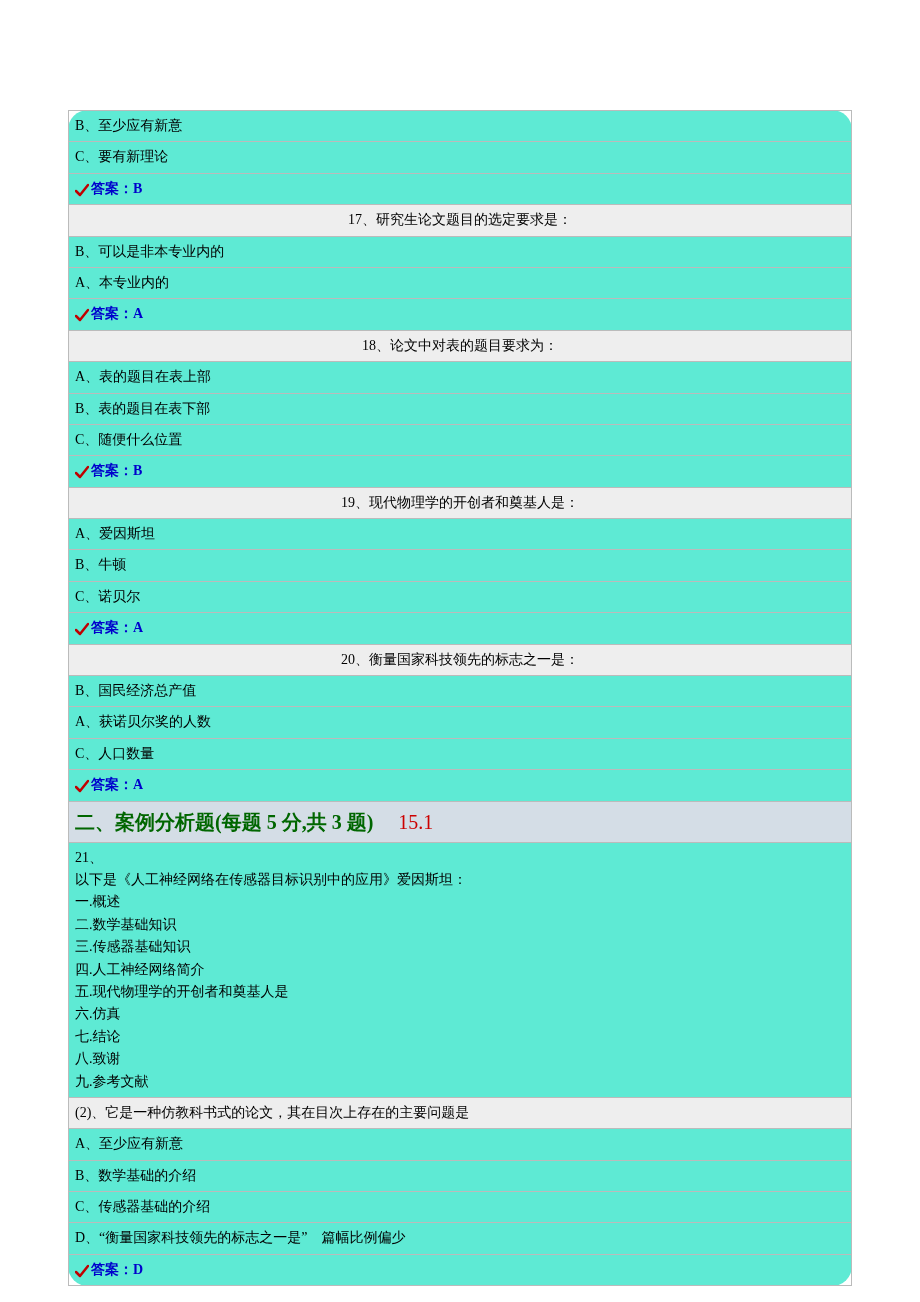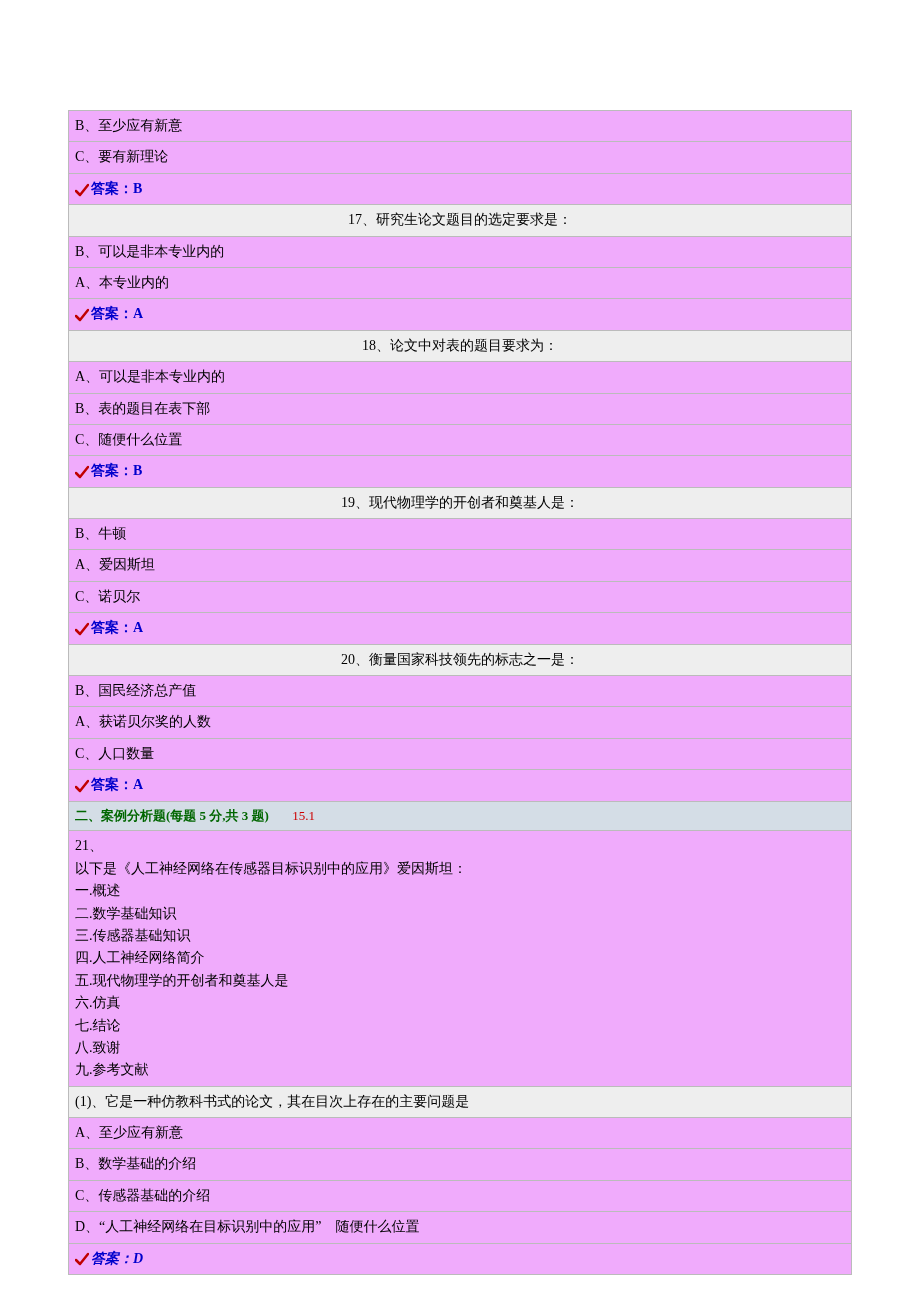--- a/index.html
+++ b/index.html
@@ -12,21 +12,22 @@
   }
   .page {
     width: 920px;
     margin: 0 auto;
     padding-top: 110px;
   }
   table.exam {
     width: 784px;
     margin: 0 auto;
     border-collapse: collapse;
-    background: #f0abfc;
+    background: #5eead4;
+    border-radius: 20px;
   }
   table.exam td {
     border: 1px solid #bbb;
     padding: 4px 6px;
     vertical-align: middle;
     line-height: 1.6;
   }
   td.option {
     padding-left: 60px;
   }
@@ -45,39 +46,38 @@
     background: #eee;
     padding-left: 60px;
   }
   td.sub-option {
     padding-left: 60px;
   }
   td.sub-answer {
     padding-left: 90px;
     color: #0000cc;
     font-weight: bold;
-    font-style: italic;
   }
   td.intro {
     padding-left: 30px;
     line-height: 2.1;
   }
   .check {
     display: inline-block;
     vertical-align: middle;
     margin-right: 2px;
   }
   .check svg {
     display: block;
   }
   .section-row td {
     background: #d4dde6;
     border: 1px solid #5a78a0;
     padding: 6px 4px;
-    font-size: 13px;
+    font-size: 20px;
   }
   .section-row .title {
     color: #006600;
     font-weight: bold;
   }
   .section-row .score {
     color: #cc0000;
     font-weight: normal;
     margin-left: 20px;
   }
@@ -121,21 +121,21 @@
                 <path d="M1 8 L5 12 L13 2" stroke="#c00000" stroke-width="2.5" fill="none" stroke-linecap="round" stroke-linejoin="round"></path>
               </svg>
     </span><span>答案：A</span>
   </td>
         </tr>
 
   <tr>
           <td class="question">18、论文中对表的题目要求为：</td>
         </tr>
   <tr>
-          <td class="option">A、可以是非本专业内的</td>
+          <td class="option">A、表的题目在表上部</td>
         </tr>
   <tr>
           <td class="option">B、表的题目在表下部</td>
         </tr>
   <tr>
           <td class="option">C、随便什么位置</td>
         </tr>
   <tr>
           <td class="answer">
     <span class="check">
@@ -143,24 +143,24 @@
                 <path d="M1 8 L5 12 L13 2" stroke="#c00000" stroke-width="2.5" fill="none" stroke-linecap="round" stroke-linejoin="round"></path>
               </svg>
     </span><span>答案：B</span>
   </td>
         </tr>
 
   <tr>
           <td class="question">19、现代物理学的开创者和奠基人是：</td>
         </tr>
   <tr>
+          <td class="option">A、爱因斯坦</td>
+        </tr>
+  <tr>
           <td class="option">B、牛顿</td>
-        </tr>
-  <tr>
-          <td class="option">A、爱因斯坦</td>
         </tr>
   <tr>
           <td class="option">C、诺贝尔</td>
         </tr>
   <tr>
           <td class="answer">
     <span class="check">
       <svg width="14" height="14" viewBox="0 0 14 14">
                 <path d="M1 8 L5 12 L13 2" stroke="#c00000" stroke-width="2.5" fill="none" stroke-linecap="round" stroke-linejoin="round"></path>
               </svg>
@@ -207,33 +207,33 @@
     <div>四.人工神经网络简介</div>
     <div>五.现代物理学的开创者和奠基人是</div>
     <div>六.仿真</div>
     <div>七.结论</div>
     <div>八.致谢</div>
     <div>九.参考文献</div>
   </td>
         </tr>
 
   <tr>
-          <td class="sub-question">(1)、它是一种仿教科书式的论文，其在目次上存在的主要问题是</td>
+          <td class="sub-question">(2)、它是一种仿教科书式的论文，其在目次上存在的主要问题是</td>
         </tr>
   <tr>
           <td class="sub-option">A、至少应有新意</td>
         </tr>
   <tr>
           <td class="sub-option">B、数学基础的介绍</td>
         </tr>
   <tr>
           <td class="sub-option">C、传感器基础的介绍</td>
         </tr>
   <tr>
-          <td class="sub-option">D、“人工神经网络在目标识别中的应用” 随便什么位置</td>
+          <td class="sub-option">D、“衡量国家科技领先的标志之一是” 篇幅比例偏少</td>
         </tr>
   <tr>
           <td class="sub-answer">
     <span class="check">
       <svg width="14" height="14" viewBox="0 0 14 14">
                 <path d="M1 8 L5 12 L13 2" stroke="#c00000" stroke-width="2.5" fill="none" stroke-linecap="round" stroke-linejoin="round"></path>
               </svg>
     </span><span>答案：D</span>
   </td>
         </tr>

